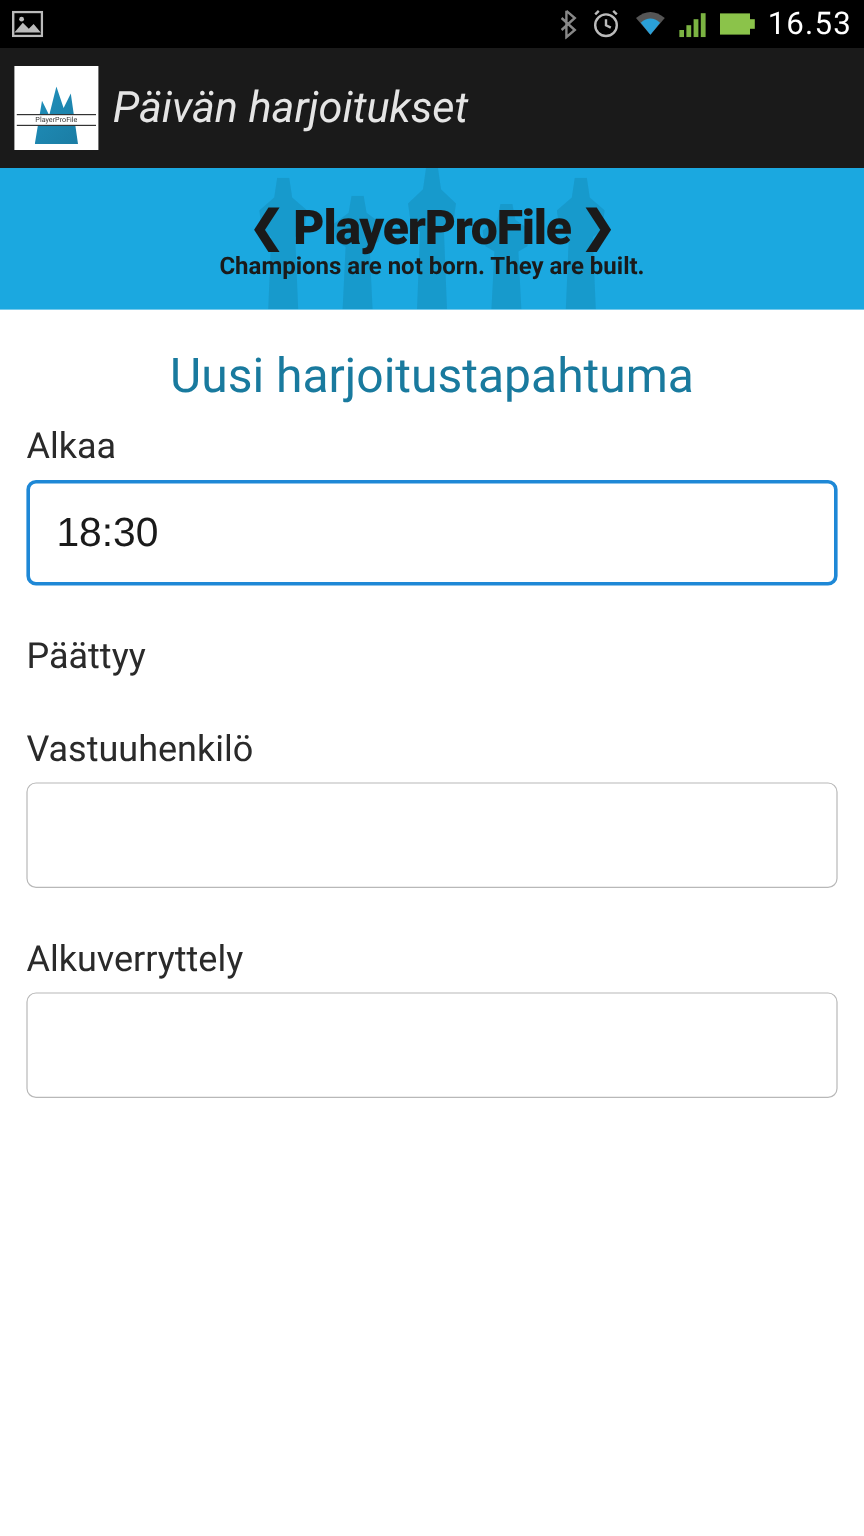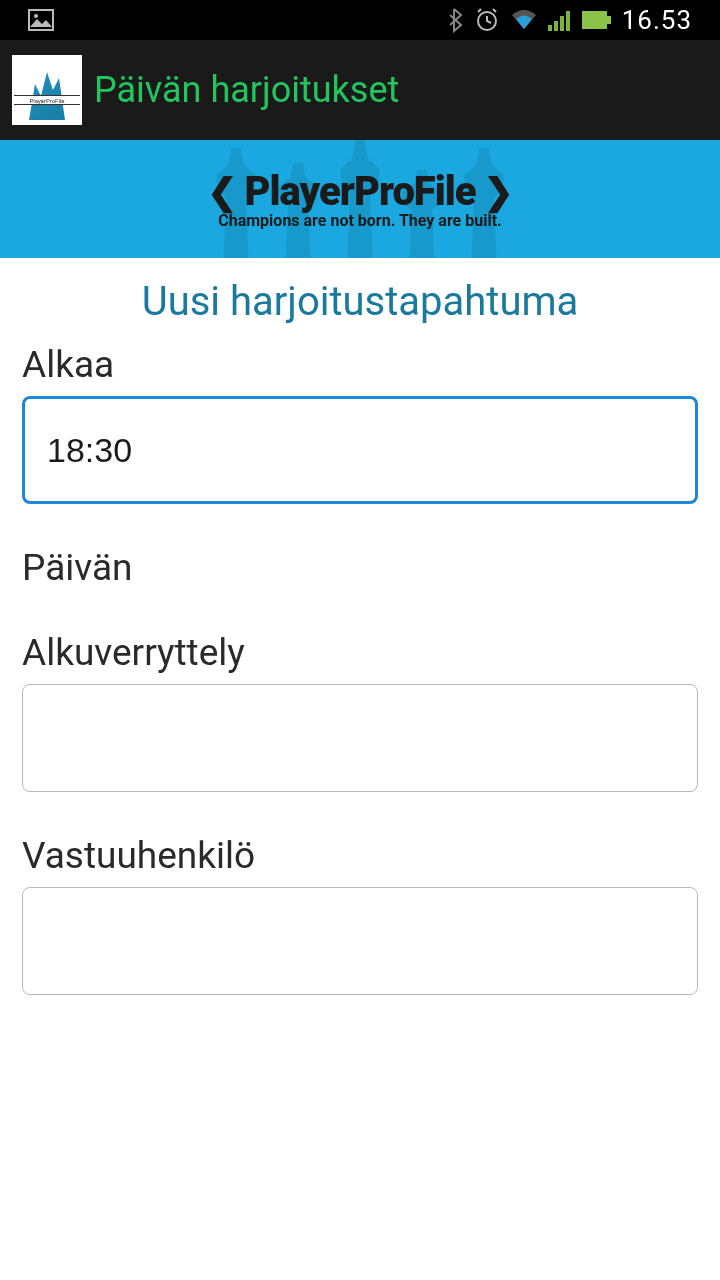--- a/index.html
+++ b/index.html
@@ -4,21 +4,21 @@
 <style>
   * { box-sizing: border-box; margin: 0; padding: 0; }
   html, body { width: 720px; height: 1280px; font-family: Roboto, Arial, sans-serif; background: #fff; overflow: hidden; }
   
   .status-bar {
     height: 40px;
     background: #000;
     display: flex;
     align-items: center;
     justify-content: space-between;
-    padding: 0 28px;
+    padding: 0 10px;
     color: #fff;
   }
   .status-left { display: flex; align-items: center; gap: 6px; }
   .status-right { display: flex; align-items: center; gap: 10px; }
   .status-time { font-size: 26px; color: #fff; font-weight: 400; letter-spacing: 1px; }
   .status-icon { display: inline-flex; align-items: center; }
   
   .app-bar {
     height: 100px;
     background: #1a1a1a;
@@ -50,21 +50,21 @@
     right: 2px;
     height: 10px;
     background: #fff;
     border-top: 1px solid #333;
     border-bottom: 1px solid #333;
     font-size: 6px;
     text-align: center;
     line-height: 10px;
     color: #333;
   }
-  .app-title { color: #22c55e; font-size: 36px; font-weight: 400; }
+  .app-title { color: #e5e5e5; font-size: 36px; font-weight: 400; font-style: italic; }
   
   .banner {
     height: 118px;
     background: #1ba8e0;
     display: flex;
     align-items: center;
     justify-content: center;
     position: relative;
     overflow: hidden;
   }
@@ -76,30 +76,30 @@
     justify-content: center;
     align-items: flex-end;
   }
   .silh { width: 50px; height: 110px; background: #0a4a60; margin: 0 6px; clip-path: polygon(40% 0, 60% 0, 65% 15%, 90% 25%, 85% 40%, 70% 45%, 75% 100%, 25% 100%, 30% 45%, 15% 40%, 10% 25%, 35% 15%); }
   .silh:nth-child(2){ height:95px; }
   .silh:nth-child(3){ height:118px; }
   .silh:nth-child(4){ height:88px; }
   .banner-logo { position: relative; text-align: center; }
   .banner-main { font-size: 40px; font-weight: 900; color: #1a1a1a; letter-spacing: -1px; display: flex; align-items: center; gap: 8px; justify-content: center; }
   .banner-chev { font-size: 36px; font-weight: 900; }
-  .banner-tag { font-size: 16px; font-weight: 700; color: #1a1a1a; margin-top: -4px; }
-  
-  .content { padding: 20px 22px 0 22px; }
+  .banner-tag { font-size: 20px; font-weight: 700; color: #1a1a1a; margin-top: -4px; }
+  
+  .content { padding: 20px 22px 0 22px; margin-top: 12px; }
   .form-title { color: #197a9e; font-size: 40px; font-weight: 400; text-align: center; margin-bottom: 18px; }
   
   .field-group { margin-bottom: 42px; }
-  .field-label { color: #2a2a2a; font-size: 37px; font-weight: 400; margin-bottom: 10px; }
+  .field-label { color: #2a2a2a; font-size: 30px; font-weight: 400; margin-bottom: 10px; }
   .field-input {
     width: 100%;
-    height: 108px;
+    height: 88px;
     border: 1.5px solid #b8b8b8;
     border-radius: 8px;
     padding: 0 22px;
     font-size: 34px;
     color: #1a1a1a;
     background: #fff;
     outline: none;
   }
   .field-input.focused {
     border: 3px solid #1e88d6;
@@ -183,26 +183,26 @@
 
 <div class="content">
   <div class="form-title">Uusi harjoitustapahtuma</div>
 
   <div class="field-group">
     <div class="field-label">Alkaa</div>
     <input class="field-input focused" type="text" value="18:30" style="">
   </div>
 
   <div class="field-group">
-    <div class="field-label">Päivän</div>
-  </div>
-
+    <div class="field-label">Päättyy</div>
+  </div>
+
+
+  <div class="field-group">
+    <div class="field-label">Vastuuhenkilö</div>
+    <input class="field-input" type="text" value="" style="">
+  </div>
 
   <div class="field-group">
     <div class="field-label">Alkuverryttely</div>
     <input class="field-input" type="text" value="" style="">
   </div>
-
-  <div class="field-group">
-    <div class="field-label">Vastuuhenkilö</div>
-    <input class="field-input" type="text" value="" style="">
-  </div>
 </div>
 
 </body></html>

